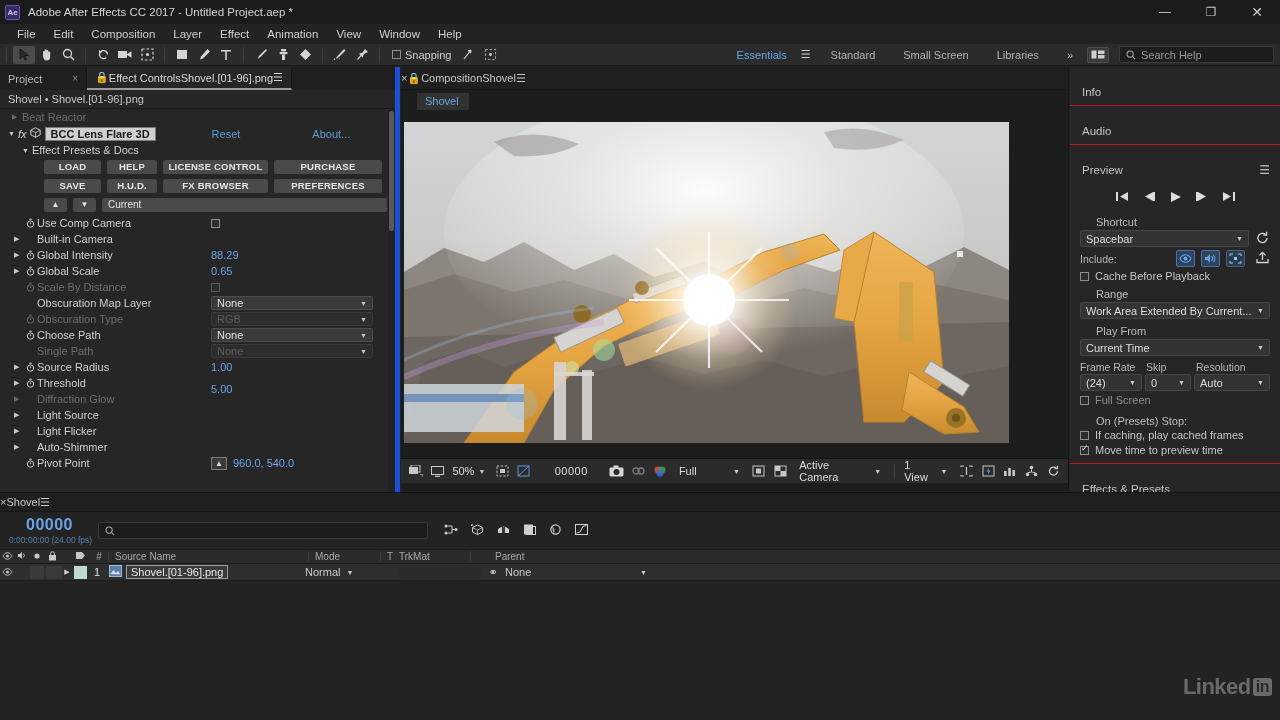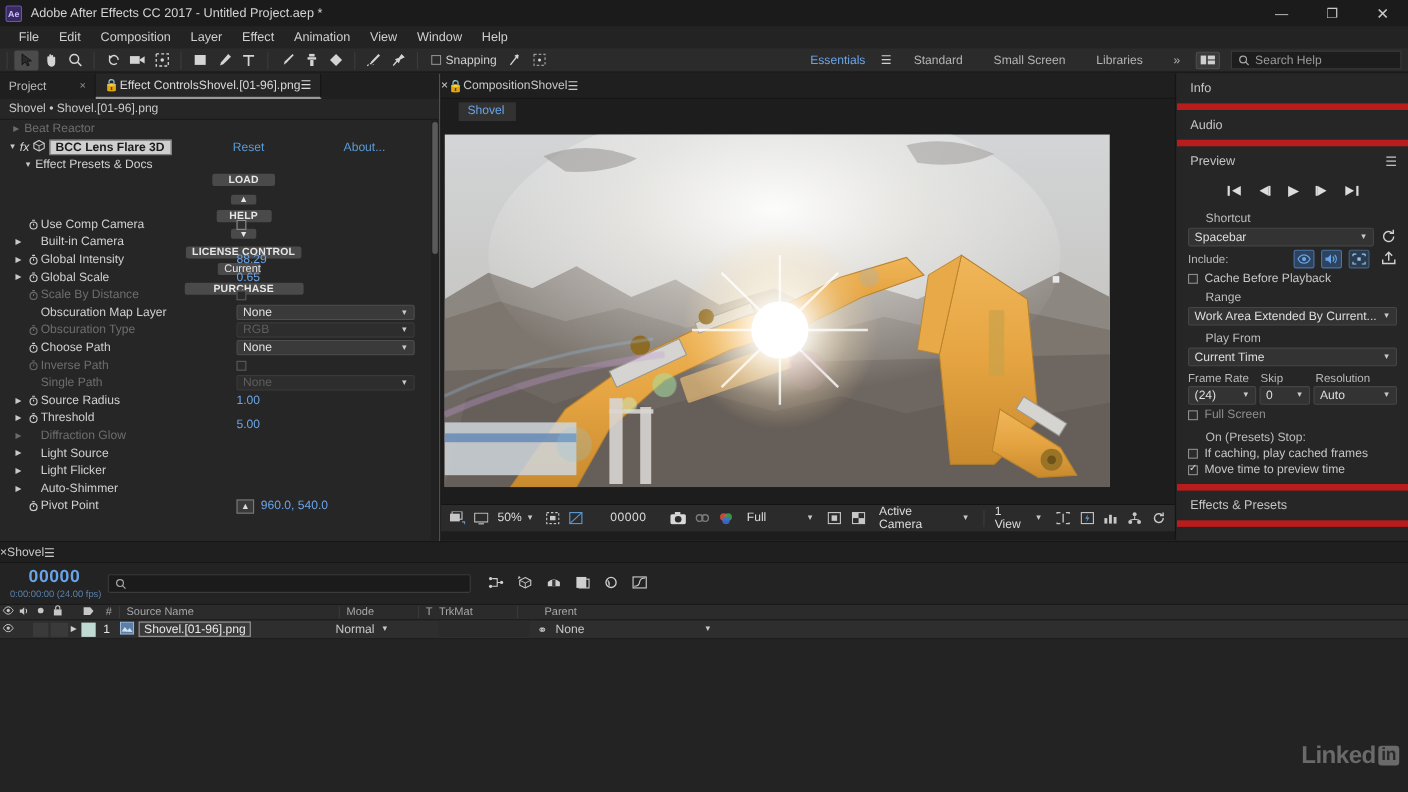--- a/index.html
+++ b/index.html
@@ -41,42 +41,42 @@
   .ws.active { color:#6aa4e8; }
   .searchhelp { display:flex; align-items:center; gap:5px; background:#1d1d1d;
     border:1px solid #3a3a3a; height:17px; width:155px; padding:0 6px; margin-left:6px;
     margin-right:6px; border-radius:1px; color:#9a9a9a; font-size:11px; }
 
   
   .panel { position:absolute; background:#232323; }
 
   
   #leftPanel { left:0; top:67px; width:400px; height:532px; background:#262626;
-    border-right:1px solid #1d4ed8; }
+    border-right:5px solid #1d4ed8; }
   .ec-tabs { display:flex; height:23px; background:#1f1f1f; }
   .ec-tab { display:flex; align-items:center; padding:0 8px; font-size:11px; color:#b9b9b9;
     border-right:1px solid #161616; }
   .ec-tab.sel { background:#262626; color:#d9d9d9; border-bottom:2px solid #9a9a9a; }
   .ec-crumb { height:19px; background:#262626; display:flex; align-items:center;
     padding-left:8px; font-size:11px; color:#cacaca; border-bottom:1px solid #1a1a1a; }
   .ec-body { height:382px; overflow:hidden; position:relative; background:#262626; }
   .row { height:16px; display:flex; align-items:center; font-size:11px; padding-left:12px;
     color:#d0d0d0; }
   .row.dim { color:#6e6e6e; }
   .tri { width:10px; font-size:7px; color:#c9c9c9; display:inline-block; }
   .tri.dimc { color:#6b6b6b; }
   .stop { width:13px; display:inline-flex; justify-content:center; color:#cfcfcf; font-size:9px; }
   .stop.dimc { color:#6b6b6b; }
   .rname { width:auto; }
   .effname { background:#cfcfcf; color:#1a1a1a; padding:0 5px; font-weight:bold;
     font-size:11px; border:1px solid #7a7a7a; }
   .fxlbl { font-style:italic; color:#d4d4d4; margin-right:3px; font-size:11px; }
   .val { color:#6aa4e8; font-size:11px; }
-  .btnrow { display:flex; gap:22px; padding-left:44px; height:17px; align-items:center;
-    margin-bottom:2px;flex-direction:column; }
+  .btnrow { display:flex; gap:6px; padding-left:44px; height:17px; align-items:center;
+    margin-bottom:2px; }
   .ebtn { background:#4a4a4a; color:#e6e6e6; font-size:9.5px; font-weight:bold;
     height:14px; display:flex; align-items:center; justify-content:center;
     border-radius:2px; letter-spacing:.2px; }
   .ebtn.w1 { width:57px; } .ebtn.w2 { width:50px; } .ebtn.w3 { width:105px; }
   .ebtn.w4 { width:108px; }
   .arrbtn { width:23px; height:14px; background:#4a4a4a; color:#e6e6e6; font-size:8px;
     display:flex; align-items:center; justify-content:center; border-radius:2px; }
   .curfield { flex:1; height:14px; background:#4a4a4a; color:#e4e4e4; font-size:10px;
     display:flex; align-items:center; padding-left:6px; border-radius:2px; margin-right:8px; }
   .chk { width:9px; height:9px; border:1px solid #909090; background:#2e2e2e; }
@@ -105,21 +105,21 @@
   .comp-foot { height:25px; background:#2b2b2b; border-top:1px solid #121212;
     display:flex; align-items:center; gap:0px; padding:0 4px; }
   .cf-i { width:22px; height:18px; display:flex; align-items:center; justify-content:center;
     color:#cacaca; font-size:12px; }
   .cf-t { font-size:11px; color:#dcdcdc; padding:0 4px; }
   .cf-sep { width:1px; height:15px; background:#3d3d3d; margin:0 5px; }
   .handle { position:absolute; width:6px; height:6px; background:#e8e8e8; }
 
   
   #rightPanel { left:1070px; top:67px; width:210px; height:424px; background:#262626; }
-  .rsect { border-bottom:6px solid #b91c1c; }
+  .rsect { border-bottom:1px solid #b91c1c;margin-top:11px; }
   .rhead { height:27px; display:flex; align-items:center; padding-left:12px;
     font-size:11.5px; color:#c4c4c4; }
   .rhead .menu { margin-left:auto; margin-right:10px; font-size:12px; color:#c0c0c0; }
   .pv-transport { height:30px; display:flex; align-items:center; justify-content:center;
     gap:13px; color:#dcdcdc; font-size:12px; }
   .rlabel { font-size:11px; color:#bdbdbd; padding:3px 0 2px 26px; }
   .rrow { display:flex; align-items:center; padding:0 10px; gap:6px; margin-bottom:3px; }
   .rdd { flex:1; height:17px; background:#333; border:1px solid #454545; border-radius:2px;
     display:flex; align-items:center; justify-content:space-between; padding:0 5px;
     font-size:11px; color:#dedede; }
@@ -344,20 +344,26 @@
       <div class="row" style="padding-left:22px">
         <span class="tri">▼</span>
         <span>Effect Presets &amp; Docs</span>
       </div>
       <div class="btnrow" id="ecBtnRow1">
           <div class="ebtn w1">LOAD</div>
           <div class="ebtn w2">HELP</div>
           <div class="ebtn w3">LICENSE CONTROL</div>
           <div class="ebtn w4">PURCHASE</div>
         </div>
+      <div class="btnrow" id="ecBtnRow2">
+          <div class="ebtn w1">SAVE</div>
+          <div class="ebtn w2">H.U.D.</div>
+          <div class="ebtn w3">FX BROWSER</div>
+          <div class="ebtn w4">PREFERENCES</div>
+        </div>
       <div class="btnrow">
         <div class="arrbtn">▲</div>
         <div class="arrbtn">▼</div>
         <div class="curfield">Current</div>
       </div>
       <div id="ecParams">
           <div class="row" style="padding-left: 14px;">
             <span class="tri"></span>
             <span class="stop">
               <svg width="9" height="10" viewBox="0 0 9 10">
@@ -457,34 +463,20 @@
                 <path d="M4.5 4.3 V6 M3.2 1.2 H5.8" stroke="currentColor" stroke-width="1" fill="none"></path>
               </svg>
             </span>
             <span class="rname">Choose Path</span>
             <span style="flex: 1 1 0%;"></span>
             <span style="width: 170px; display: flex; align-items: center; margin-right: 14px;">
               <span class="dd" style="width: 162px;">
                 <span>None</span>
                 <span class="chev">▼</span>
               </span>
-            </span>
-          </div>
-          <div class="row dim" style="padding-left: 14px;">
-            <span class="tri dimc"></span>
-            <span class="stop dimc">
-              <svg width="9" height="10" viewBox="0 0 9 10">
-                <circle cx="4.5" cy="6" r="3.2" fill="none" stroke="currentColor" stroke-width="1"></circle>
-                <path d="M4.5 4.3 V6 M3.2 1.2 H5.8" stroke="currentColor" stroke-width="1" fill="none"></path>
-              </svg>
-            </span>
-            <span class="rname">Inverse Path</span>
-            <span style="flex: 1 1 0%;"></span>
-            <span style="width: 170px; display: flex; align-items: center; margin-right: 14px;">
-              <span class="chk dimc"></span>
             </span>
           </div>
           <div class="row dim" style="padding-left: 14px;">
             <span class="tri dimc"></span>
             <span class="stop dimc"></span>
             <span class="rname">Single Path</span>
             <span style="flex: 1 1 0%;"></span>
             <span style="width: 170px; display: flex; align-items: center; margin-right: 14px;">
               <span class="dd dimc" style="width: 162px;">
                 <span>None</span>

